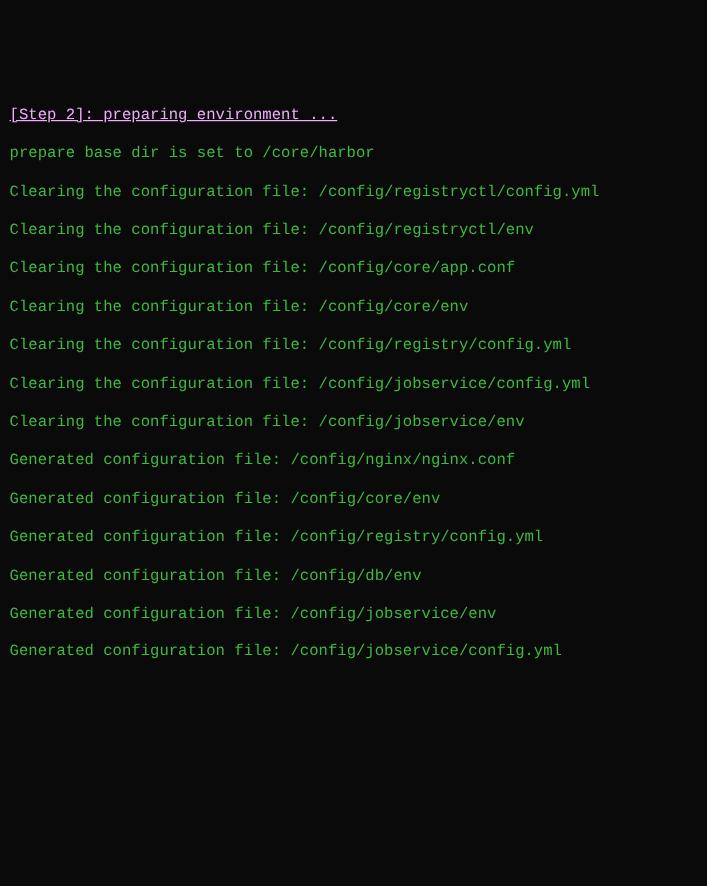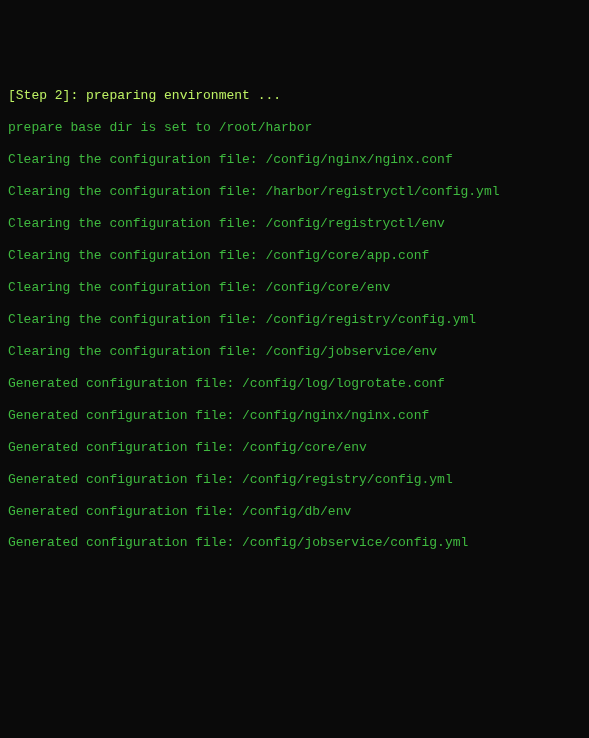--- a/index.html
+++ b/index.html
@@ -8,43 +8,44 @@
       color: #3fb93f;
       font-family: "Courier New", monospace;
       font-size: 13px;
       line-height: 1.23;
       padding: 8px;
       width: 589px;
       min-height: 738px;
       white-space: pre;
     }
     .step-header {
-      color: #bef264;
+      color: #f0abfc;
+      text-decoration: underline;
     }
   </style>
 </head>
 <body>
 
 
 
 <div>
 <div class="step-header">[Step 2]: preparing environment ...</div>
-<div>prepare base dir is set to /root/harbor</div>
-<div><span>Clearing the configuration file: </span><span>/config/nginx/nginx.conf</span></div>
-<div><span>Clearing the configuration file: </span><span>/harbor/registryctl/config.yml</span></div>
+<div>prepare base dir is set to /core/harbor</div>
+<div><span>Clearing the configuration file: </span><span>/config/registryctl/config.yml</span></div>
 <div><span>Clearing the configuration file: </span><span>/config/registryctl/env</span></div>
 <div><span>Clearing the configuration file: </span><span>/config/core/app.conf</span></div>
 <div><span>Clearing the configuration file: </span><span>/config/core/env</span></div>
 <div><span>Clearing the configuration file: </span><span>/config/registry/config.yml</span></div>
+<div><span>Clearing the configuration file: </span><span>/config/jobservice/config.yml</span></div>
 <div><span>Clearing the configuration file: </span><span>/config/jobservice/env</span></div>
-<div><span>Generated configuration file: </span><span>/config/log/logrotate.conf</span></div>
 <div><span>Generated configuration file: </span><span>/config/nginx/nginx.conf</span></div>
 <div><span>Generated configuration file: </span><span>/config/core/env</span></div>
 <div><span>Generated configuration file: </span><span>/config/registry/config.yml</span></div>
 <div><span>Generated configuration file: </span><span>/config/db/env</span></div>
+<div><span>Generated configuration file: </span><span>/config/jobservice/env</span></div>
 <div><span>Generated configuration file: </span><span>/config/jobservice/config.yml</span></div>
 
 
 
 
 
 
 
 
 

